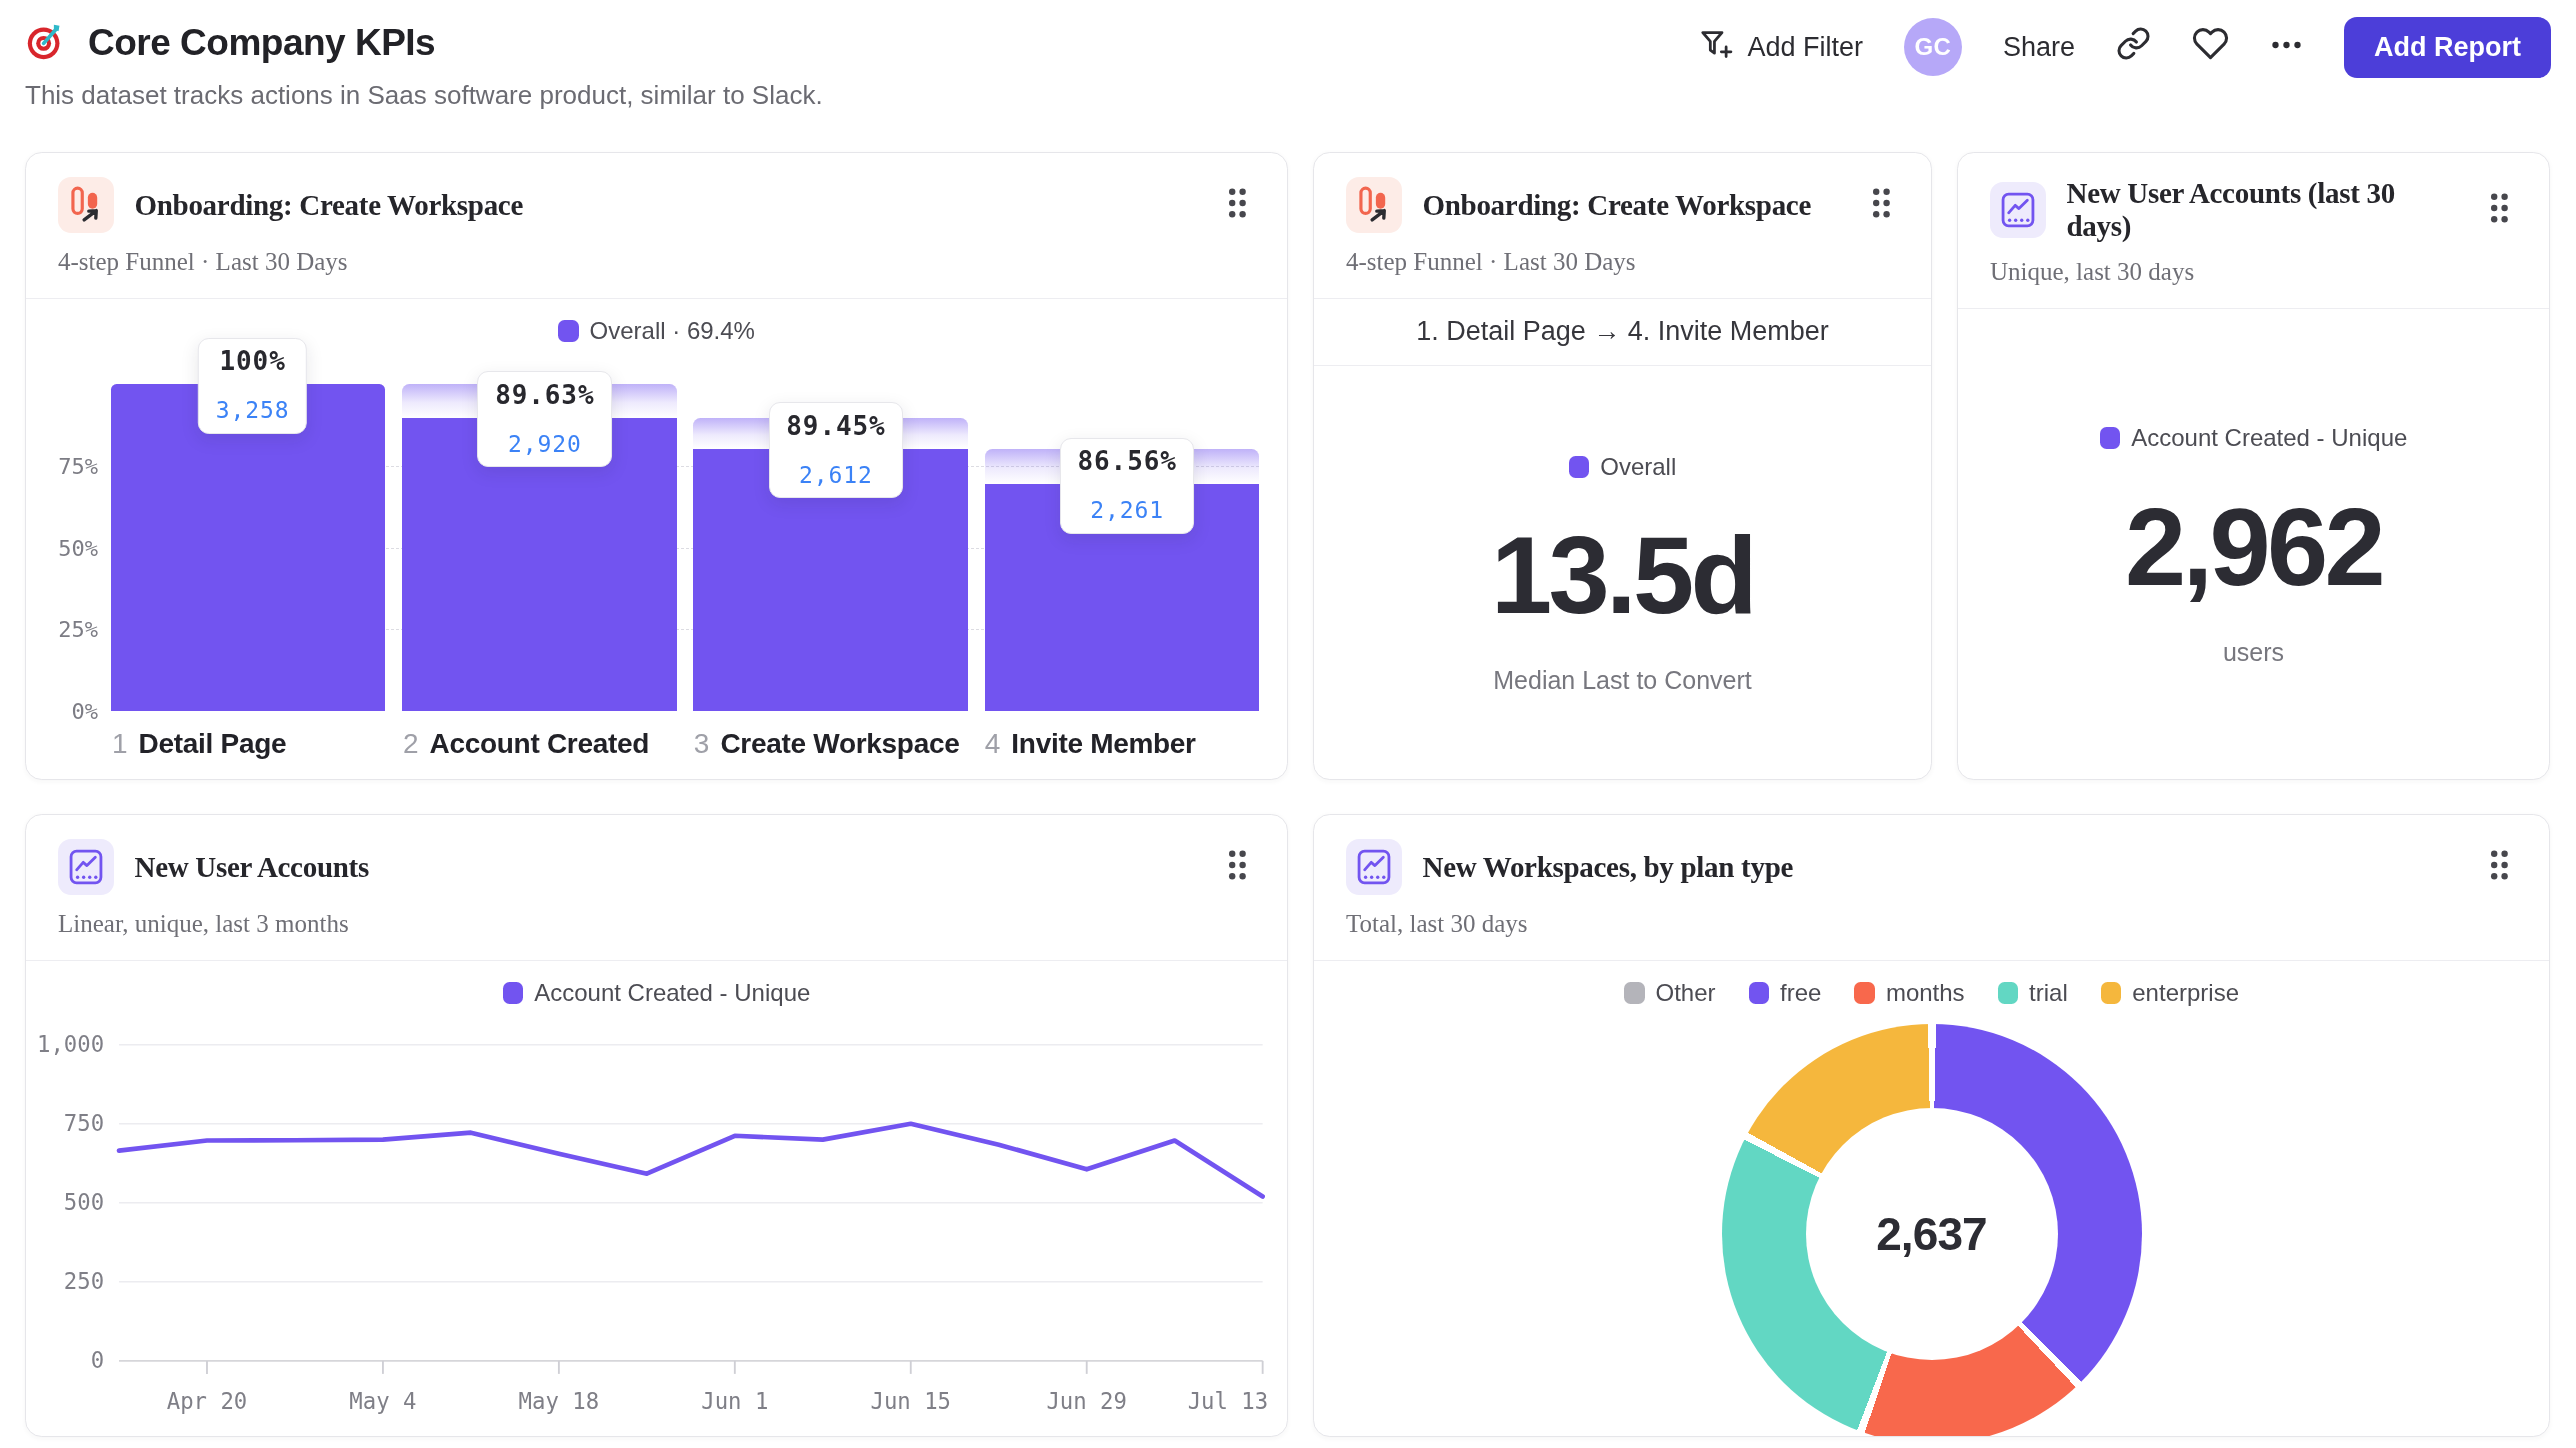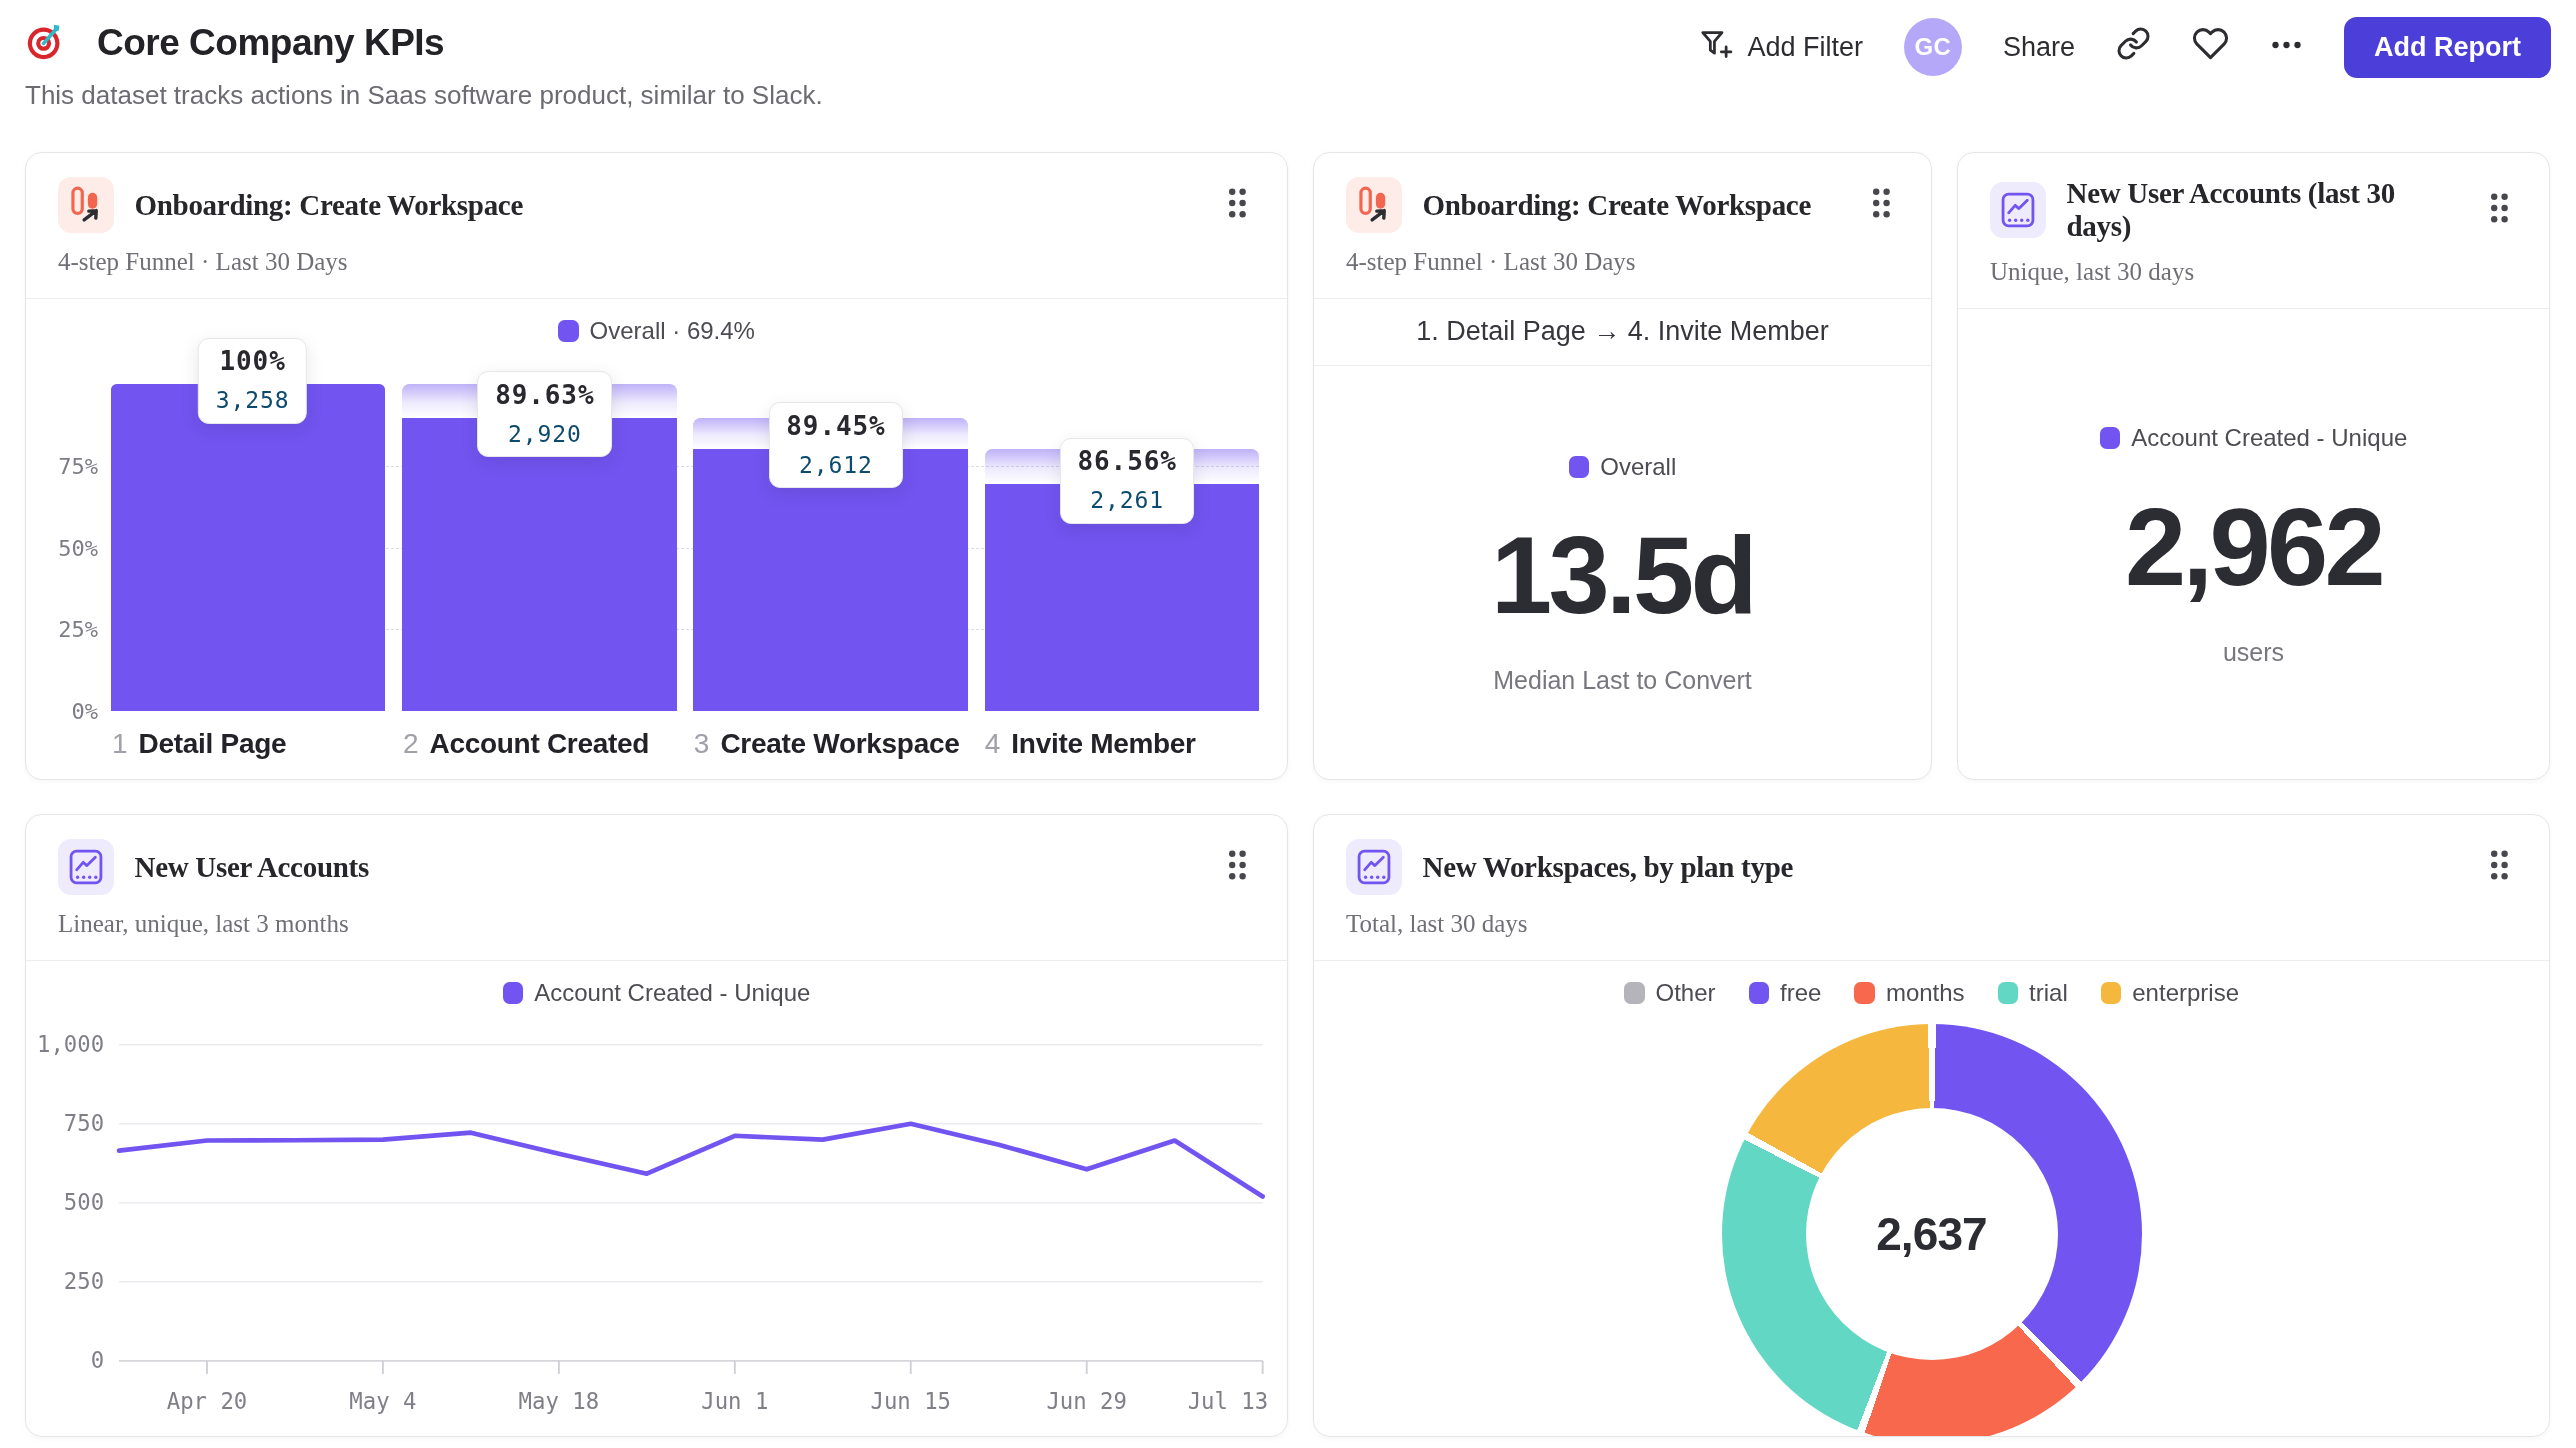--- a/index.html
+++ b/index.html
@@ -1,21 +1,21 @@
 <!DOCTYPE html>
 <html style="font-size:15px"><head>
 <meta charset="utf-8">
 <style>
   html,body{margin:0;padding:0;background:#ffffff;width:2576px;height:1449px;overflow:hidden;
     font-family:"Liberation Sans", sans-serif;-webkit-font-smoothing:antialiased;}
   .page{position:relative;width:2576px;height:1449px;}
 
   
   .topbar{position:relative;height:152px;padding:0 25px;}
-  .title-row{display:flex;align-items:center;gap:31px;padding-top:20.5px;}
+  .title-row{display:flex;align-items:center;gap:22px;padding-top:20.5px;}
   .page-title{font-size:37px;font-weight:700;color:#222227;letter-spacing:-0.5px;}
   .page-subtitle{margin-top:15px;font-size:26px;color:#6b6b72;}
   .toolbar{position:absolute;top:16.7px;right:25px;display:flex;align-items:center;gap:41px;}
   .tool-item{display:flex;align-items:center;gap:12px;font-size:27px;color:#2c2c31;cursor:pointer;}
   .avatar{width:58px;height:58px;border-radius:50%;display:flex;align-items:center;justify-content:center;
     color:#fff;font-size:24px;font-weight:700;letter-spacing:0.5px;}
   .btn-primary{border:none;cursor:pointer;height:61px;padding:0 30px;border-radius:13px;color:#fff;
     font-size:27px;font-weight:600;font-family:"Liberation Sans",sans-serif;}
 
   
@@ -46,21 +46,21 @@
   .f-grid{position:absolute;left:0;right:0;border-top:1.9px dashed #dcdce2;}
   .f-cols{position:absolute;inset:0;display:flex;gap:16.7px;}
   .f-col{flex:1;position:relative;}
   .f-cap{position:absolute;left:0;right:0;border-radius:7.4px 7.4px 0 0;
     background:linear-gradient(180deg, rgba(114,84,240,.45) 0%, rgba(114,84,240,.12) 55%, rgba(114,84,240,0) 100%);}
   .f-bar{position:absolute;left:0;right:0;bottom:0;background:#7254f0;}
   .f-tip{position:absolute;left:50%;transform:translateX(-46%);background:#fff;border:1.9px solid #e7e7eb;
     border-radius:11px;box-shadow:0 5.6px 16.7px rgba(30,30,50,.10);padding:7.4px 16.7px 9.3px 16.7px;text-align:center;
     font-family:"DejaVu Sans Mono",monospace;white-space:nowrap;z-index:3;}
   .f-tip-pct{font-size:26px;font-weight:700;color:#28282e;letter-spacing:0.9px;}
-  .f-tip-count{font-size:23px;color:#0c4a6e;margin-top:11px;letter-spacing:0.9px;}
+  .f-tip-count{font-size:23px;color:#3b82f6;margin-top:21px;letter-spacing:0.9px;}
   .f-xrow{display:flex;gap:16.7px;margin:16.7px 28px 0 86px;}
   .f-xlabel{flex:1;font-size:28px;display:flex;align-items:baseline;gap:11px;}
   .f-xnum{color:#9fa0a8;}
   .f-xtxt{font-weight:700;color:#222228;letter-spacing:-0.3px;}
 
   
   .range-row{border-bottom:1.9px solid #ededf1;text-align:center;padding:16.7px 0 18.6px 0;font-size:27px;color:#36363c;}
   .metric{flex:1;display:flex;flex-direction:column;align-items:center;justify-content:center;gap:28px;}
   .metric-value{font-size:110px;font-weight:700;color:#2c2c33;letter-spacing:-3.7px;}
   .metric-caption{font-size:25px;color:#77777e;}

